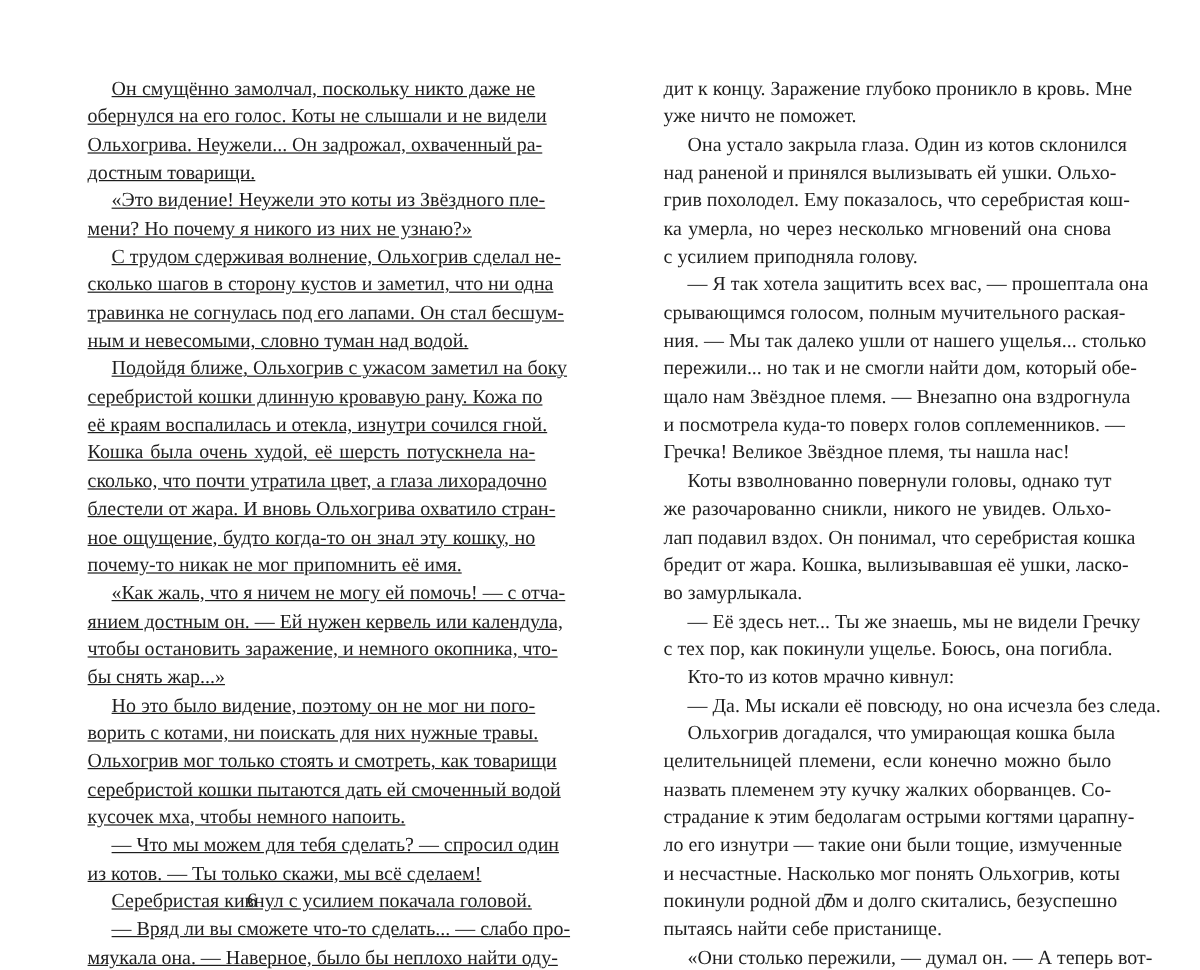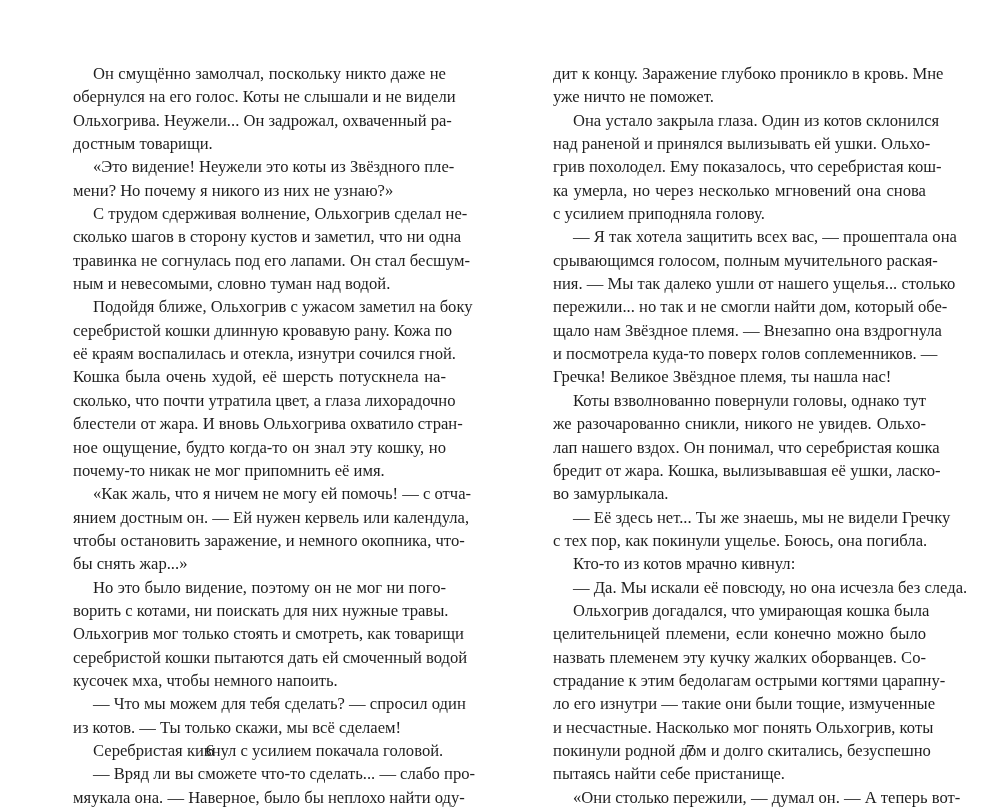--- a/index.html
+++ b/index.html
@@ -2,21 +2,21 @@
 <html><head>
   <meta charset="utf-8">
   <style>
     html, body { margin: 0; padding: 0; background: #ffffff; }
     body { width: 1000px; height: 808px; position: relative; overflow: hidden; }
     .page {
       position: absolute; top: 62px; width: 373px;
       font-family: "Liberation Serif", "DejaVu Serif", serif;
       font-size: 16.6px; line-height: 23.35px; color: #1e1e1e;
     }
-    .page.left { left: 73px; }
+    .page.left { left: 73px; text-decoration: underline; }
     .page.right { left: 553px; }
     .line {
       display: block; white-space: nowrap; height: 23.35px;
       text-align: justify; text-align-last: justify;
     }
     .line.indent { padding-left: 20px; }
     .line.last { text-align-last: left; }
     .page-number {
       position: absolute; top: 741px; width: 40px; text-align: center;
       font-family: "Liberation Serif", "DejaVu Serif", serif;
@@ -75,21 +75,21 @@
       <span class="line last">с усилием приподняла голову.</span>
       <span class="line indent">— Я так хотела защитить всех вас, — прошептала она</span>
       <span class="line">срывающимся голосом, полным мучительного раская-</span>
       <span class="line">ния. — Мы так далеко ушли от нашего ущелья... столько</span>
       <span class="line">пережили... но так и не смогли найти дом, который обе-</span>
       <span class="line">щало нам Звёздное племя. — Внезапно она вздрогнула</span>
       <span class="line">и посмотрела куда-то поверх голов соплеменников. —</span>
       <span class="line last">Гречка! Великое Звёздное племя, ты нашла нас!</span>
       <span class="line indent">Коты взволнованно повернули головы, однако тут</span>
       <span class="line">же разочарованно сникли, никого не увидев. Ольхо-</span>
-      <span class="line">лап нашего вздох. Он понимал, что серебристая кошка</span>
+      <span class="line">лап подавил вздох. Он понимал, что серебристая кошка</span>
       <span class="line">бредит от жара. Кошка, вылизывавшая её ушки, ласко-</span>
       <span class="line last">во замурлыкала.</span>
       <span class="line indent">— Её здесь нет... Ты же знаешь, мы не видели Гречку</span>
       <span class="line last">с тех пор, как покинули ущелье. Боюсь, она погибла.</span>
       <span class="line indent last">Кто-то из котов мрачно кивнул:</span>
       <span class="line indent">— Да. Мы искали её повсюду, но она исчезла без следа.</span>
       <span class="line indent">Ольхогрив догадался, что умирающая кошка была</span>
       <span class="line">целительницей племени, если конечно можно было</span>
       <span class="line">назвать племенем эту кучку жалких оборванцев. Со-</span>
       <span class="line">страдание к этим бедолагам острыми когтями царапну-</span>

